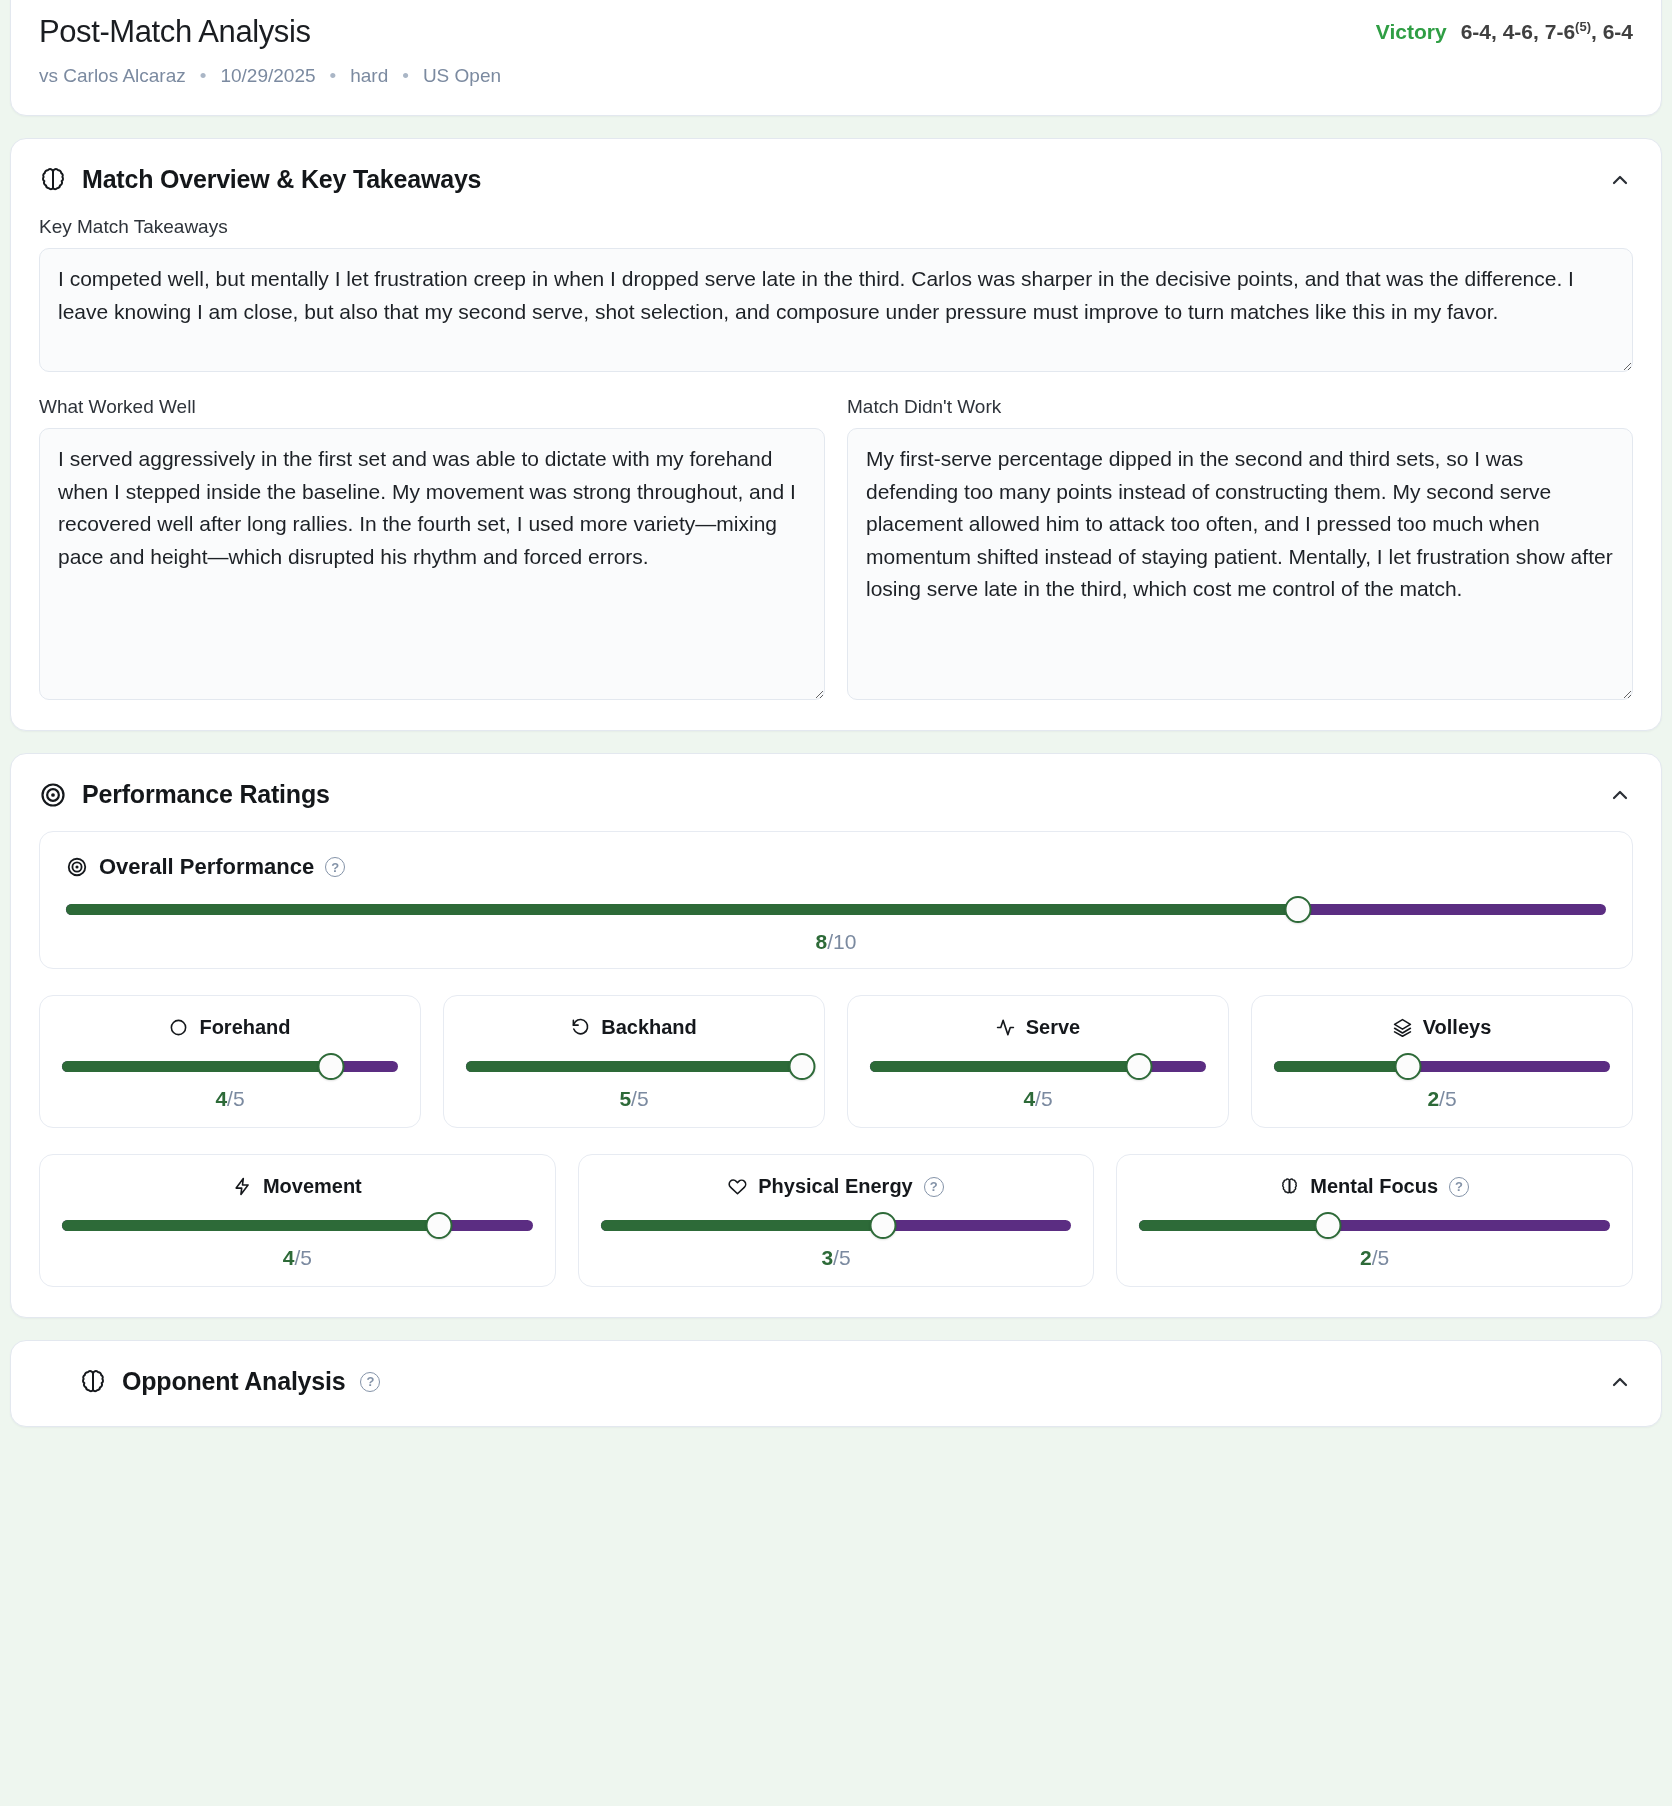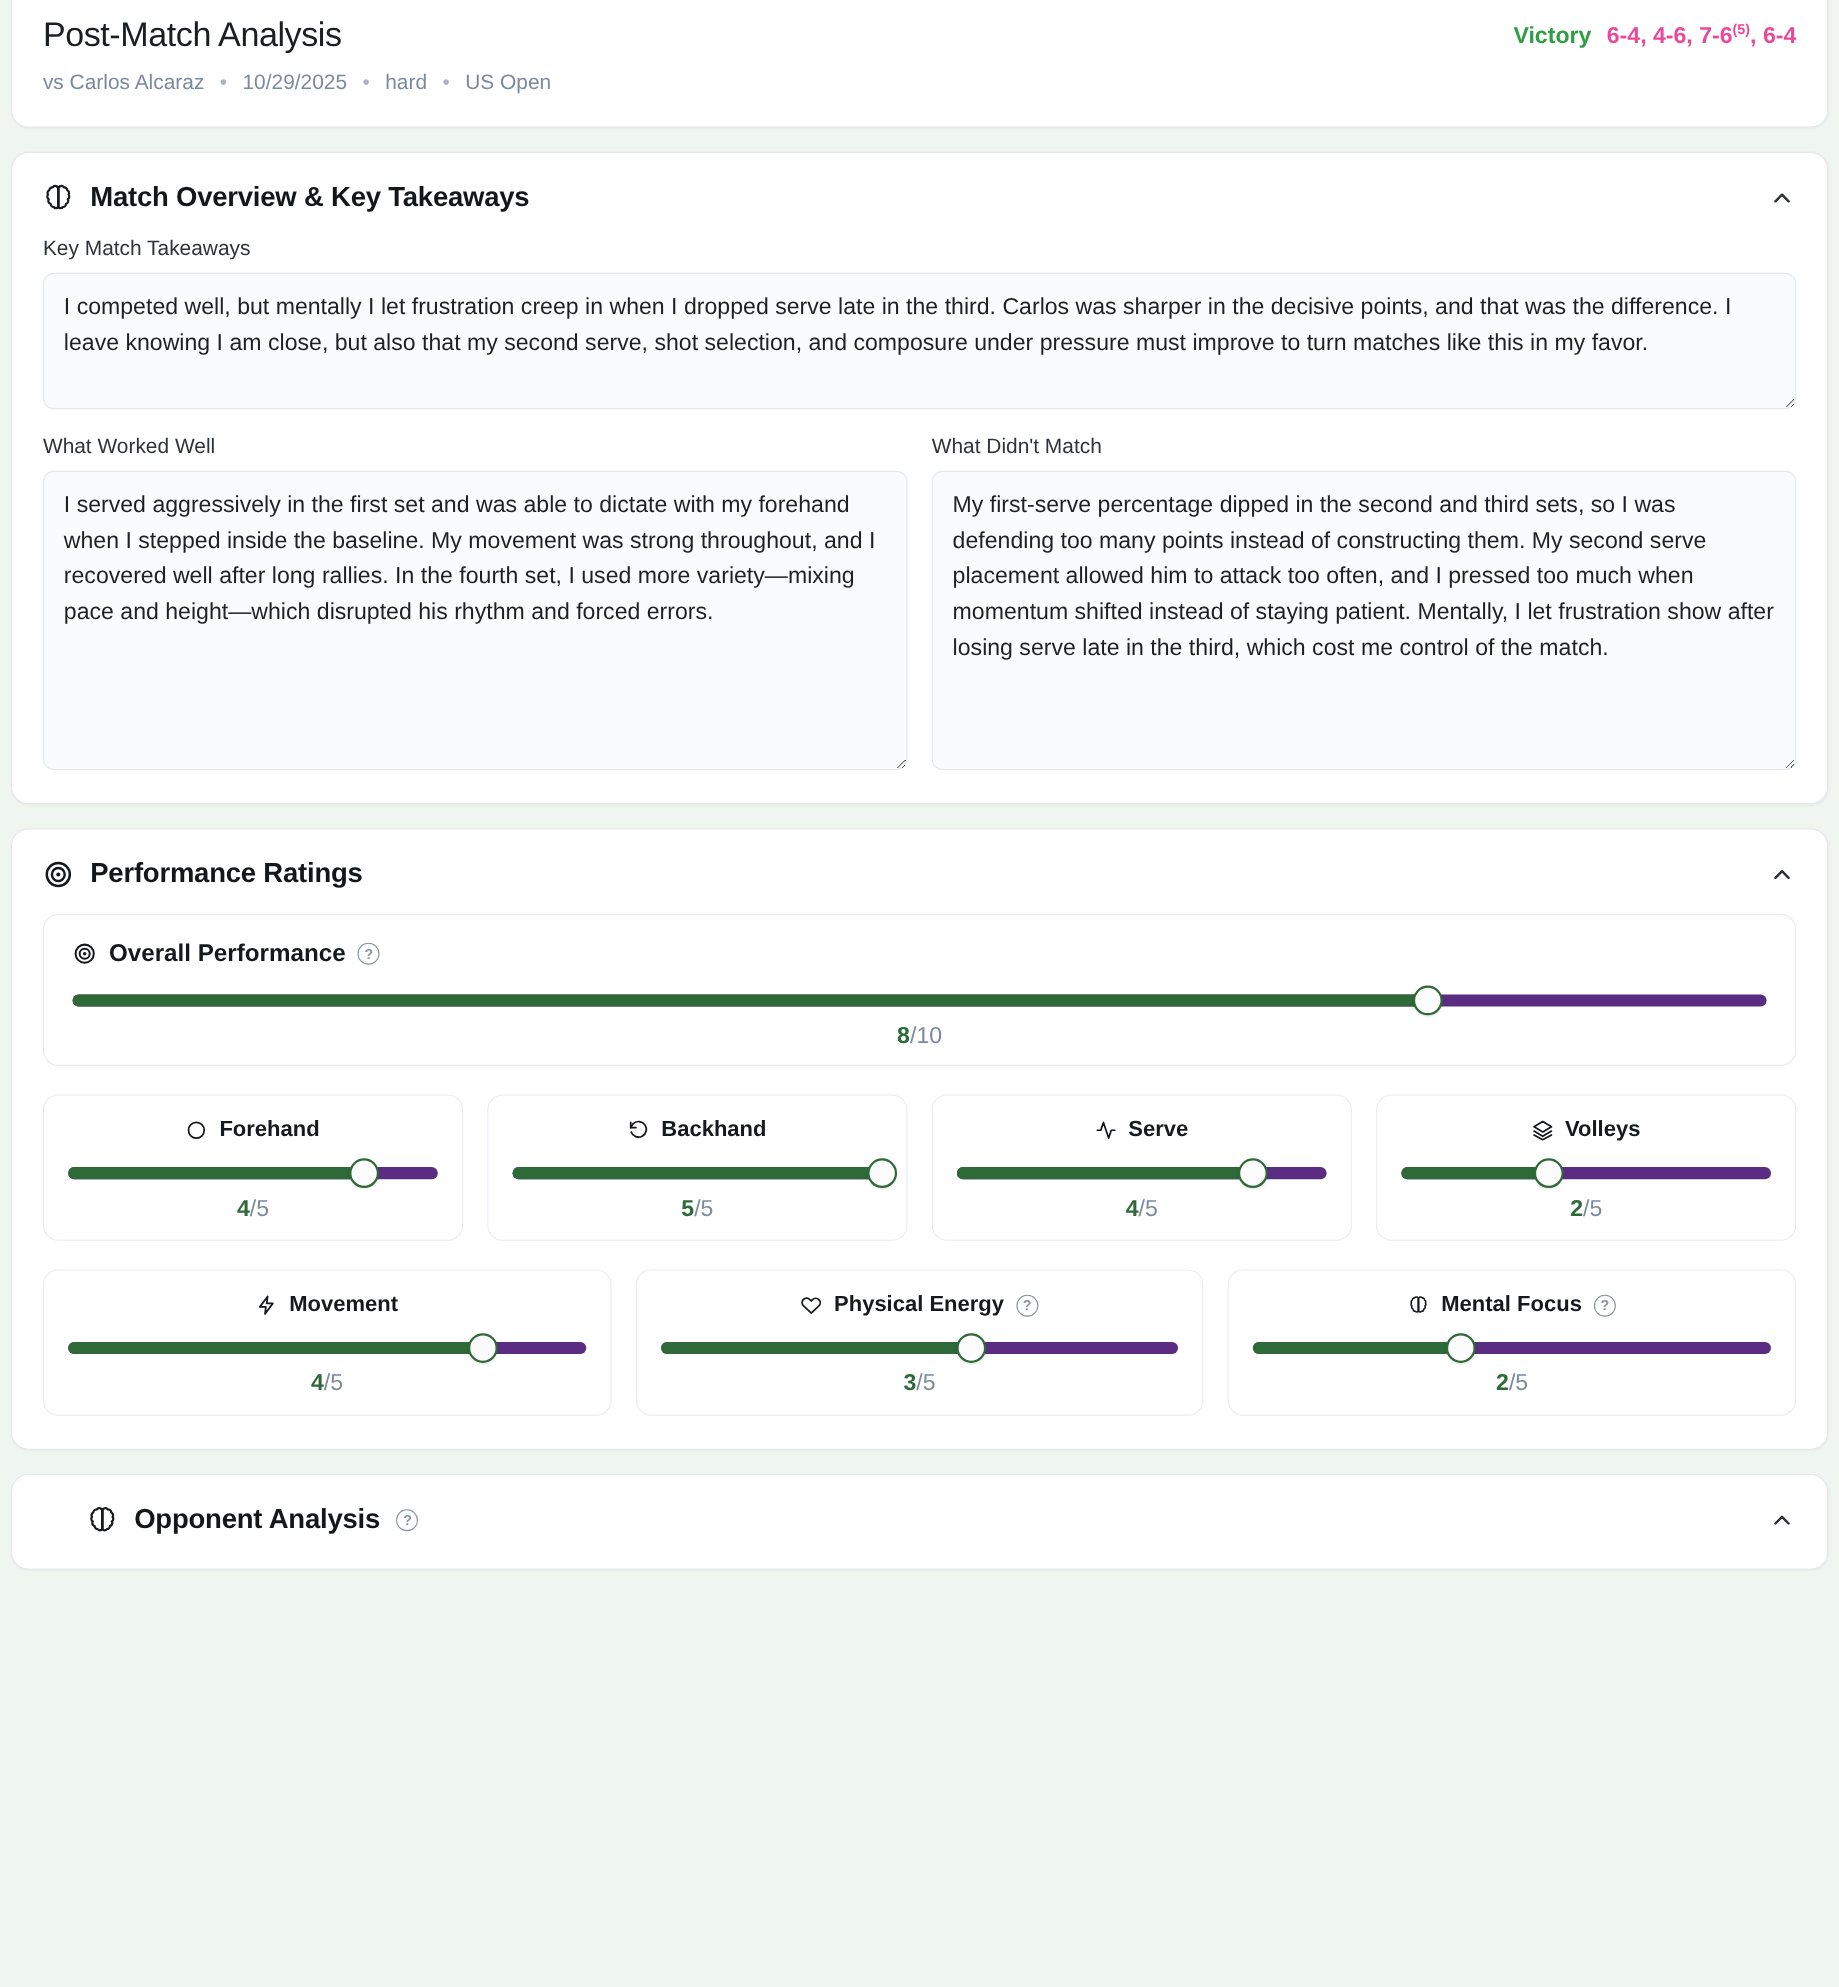--- a/index.html
+++ b/index.html
@@ -25,21 +25,21 @@
 
   
   .hdr-card { padding: 22px 28px 28px 28px; }
   .hdr-top { display: flex; align-items: flex-start; justify-content: space-between; }
   .hdr-title {
     font-size: 31px; font-weight: 400; color: #1a1d21; letter-spacing: -.4px;
     line-height: 1.1; margin: 0;
   }
   .hdr-score { display: flex; align-items: baseline; gap: 14px; white-space: nowrap; padding-top: 4px; }
   .result { font-size: 21px; font-weight: 600; color: #2f9e44; }
-  .scoreline { font-size: 21px; font-weight: 600; color: #ec4899; }
+  .scoreline { font-size: 21px; font-weight: 600; color: #404040; }
   .scoreline sup { font-size: 13px; vertical-align: super; }
   .hdr-meta {
     margin-top: 16px; font-size: 19px; color: #7b8aa0; font-weight: 400;
     display: flex; align-items: center; gap: 0;
   }
   .hdr-meta .dot { margin: 0 14px; color: #aab6c6; }
 
   
   .sec-head {
     display: flex; align-items: center; justify-content: space-between;
@@ -173,21 +173,21 @@
     <div class="sec-body">
       <div class="field-label">Key Match Takeaways</div>
       <textarea class="ta ta-main" style="">I competed well, but mentally I let frustration creep in when I dropped serve late in the third. Carlos was sharper in the decisive points, and that was the difference. I leave knowing I am close, but also that my second serve, shot selection, and composure under pressure must improve to turn matches like this in my favor.</textarea>
 
       <div class="two-col">
         <div>
           <div class="field-label">What Worked Well</div>
           <textarea class="ta ta-col" style="">I served aggressively in the first set and was able to dictate with my forehand when I stepped inside the baseline. My movement was strong throughout, and I recovered well after long rallies. In the fourth set, I used more variety—mixing pace and height—which disrupted his rhythm and forced errors.</textarea>
         </div>
         <div>
-          <div class="field-label">What Didn't Match</div>
+          <div class="field-label">Match Didn't Work</div>
           <textarea class="ta ta-col" style="">My first-serve percentage dipped in the second and third sets, so I was defending too many points instead of constructing them. My second serve placement allowed him to attack too often, and I pressed too much when momentum shifted instead of staying patient. Mentally, I let frustration show after losing serve late in the third, which cost me control of the match.</textarea>
         </div>
       </div>
     </div>
   </div>
 
   <div class="card">
     <div class="sec-head">
       <div class="sec-head-left">
         <span class="icon">

